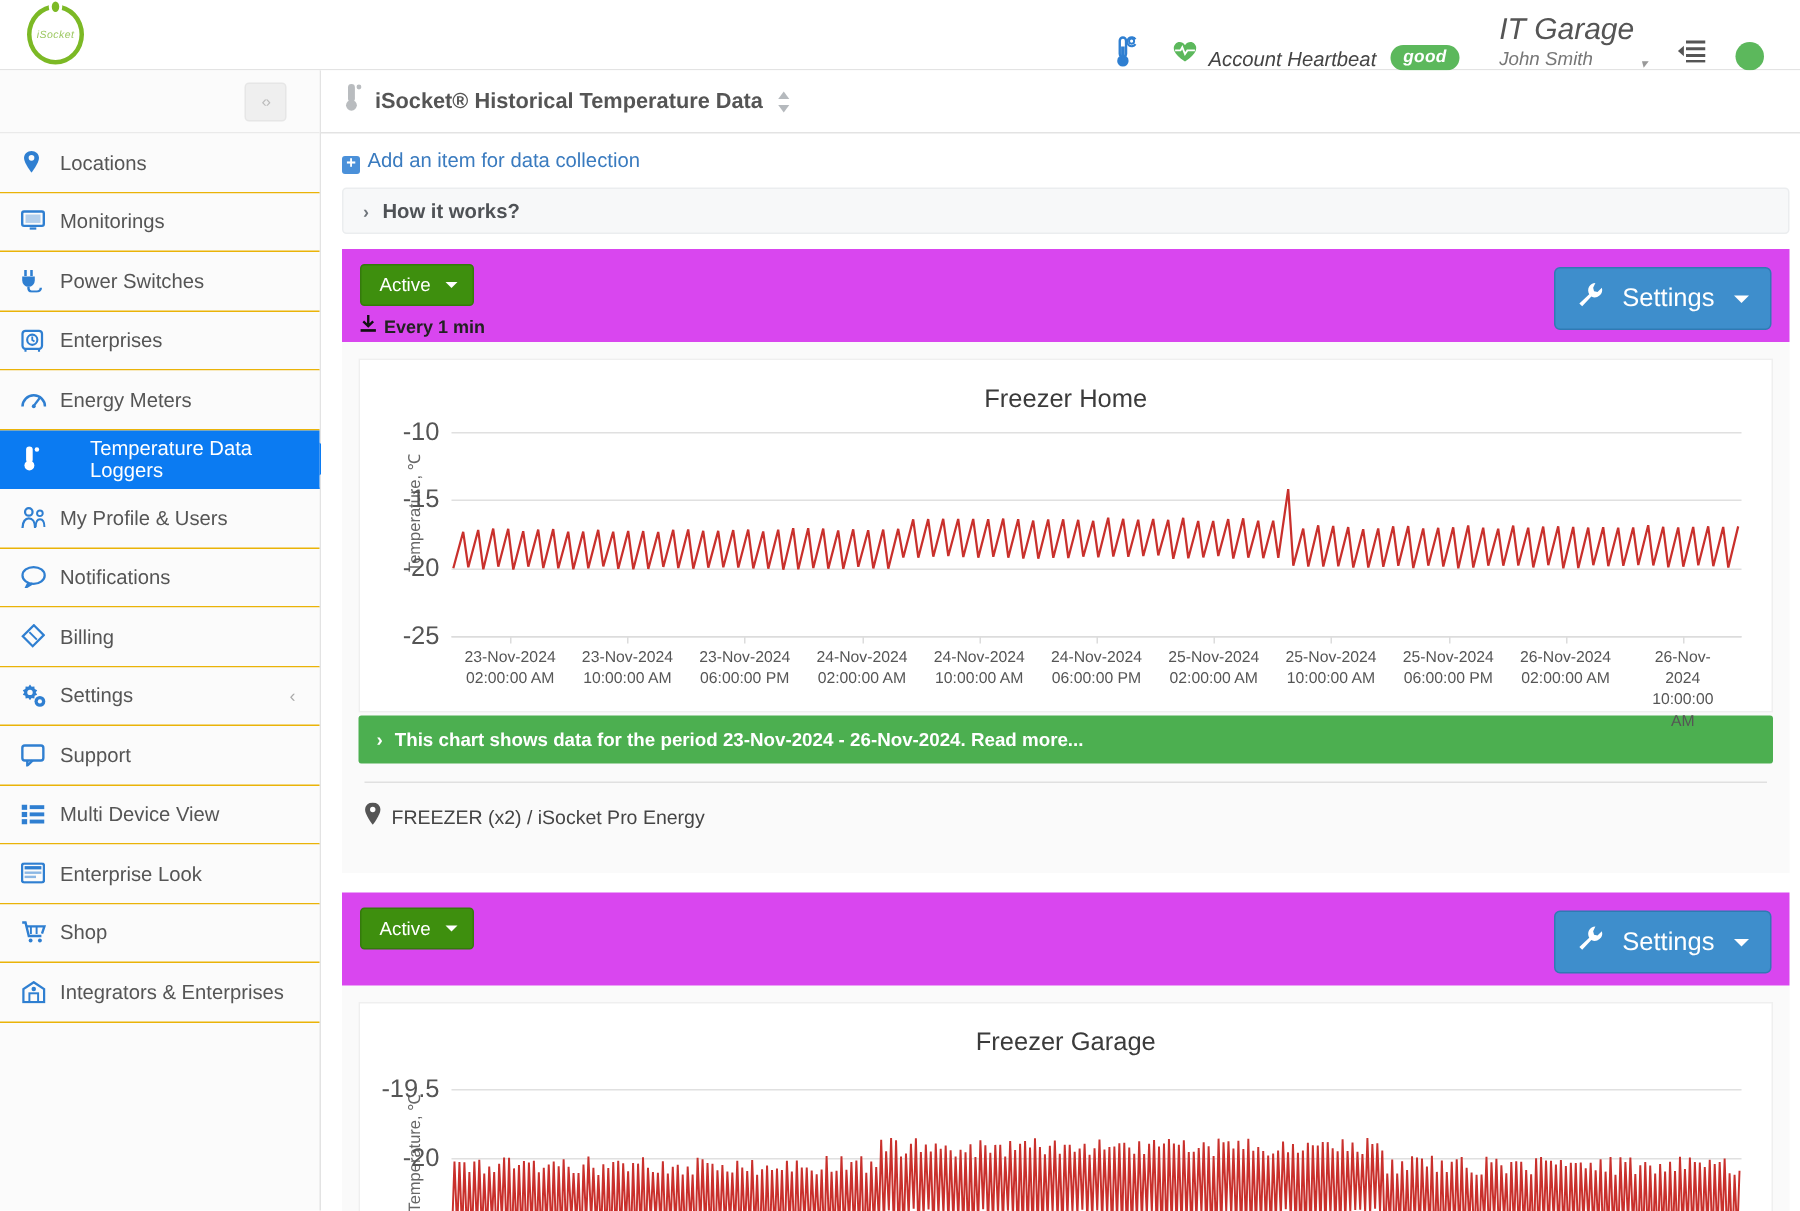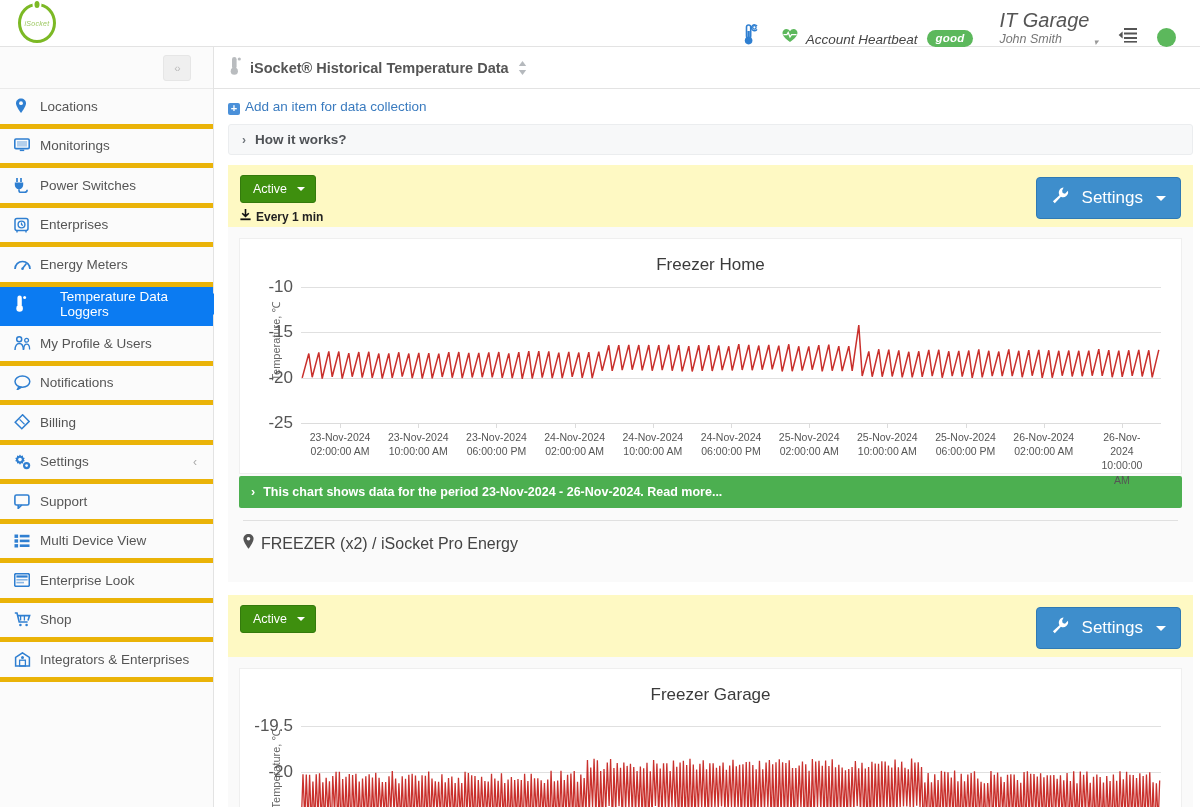--- a/index.html
+++ b/index.html
@@ -51,21 +51,21 @@
   }
   .collapse-row { height: 42px; display: flex; align-items: center; justify-content: flex-end; padding-right: 22px;
                   border-bottom: 1px solid #eaeaea; background: #fbfbfb; }
   .collapse-btn {
     width: 28px; height: 26px; background: #efefef; border: 1px solid #e6e6e6; border-radius: 3px;
     display: flex; align-items: center; justify-content: center; font-size: 11px; color: #bbb;
     letter-spacing: -1px;
   }
   .nav-item {
     height: 39.5px; display: flex; align-items: center; padding-left: 14px;
-    border-bottom: 5px solid #eab308; font-size: 13.5px; color: #555; position: relative;
+    border-bottom: 1px solid #eab308; font-size: 13.5px; color: #555; position: relative;
     background: #fbfbfb;
   }
   .nav-item .ic { width: 26px; display: flex; align-items: center; color: #2f7fd1; flex: 0 0 26px; }
   .nav-item.active { background: #0b7bf2; color: #fff; border-bottom-color: #0b7bf2; gap: 20px; }
   .nav-item.active .ic { color: #fff; }
   .nav-item.active:after {
     content: ""; position: absolute; right: -11px; top: 50%; transform: translateY(-50%);
     border-top: 11px solid transparent; border-bottom: 11px solid transparent;
     border-left: 11px solid #0b7bf2;
   }
@@ -90,21 +90,21 @@
   .howbar {
     margin: 0 7px 10px 14px; background: #f7f8f9; border: 1px solid #ebedef; border-radius: 3px;
     height: 31px; display: flex; align-items: center; padding-left: 13px;
     font-size: 13.5px; font-weight: bold; color: #4f5256;
   }
   .howbar .chev { color: #70767c; margin-right: 9px; font-size: 12px; }
 
   
   .card { margin: 0 7px 0 14px; background: #fff; }
   .card-head {
-    background: #fef9c3; padding: 10px 12px 8px 12px; position: relative; height: 62px;
+    background: #d946ef; padding: 10px 12px 8px 12px; position: relative; height: 62px;
   }
   .btn-active {
     display: inline-flex; align-items: center; gap: 10px;
     background: #3e8f0e; border: 1px solid #347a0c; border-radius: 3px;
     color: #fff; font-size: 12.5px; padding: 6px 10px 6px 12px;
   }
   .btn-active .car { border-top: 4px solid #fff; border-left: 4px solid transparent; border-right: 4px solid transparent; }
   .every { font-size: 12px; font-weight: bold; color: #222; margin-top: 6px; display: flex; align-items: center; gap: 5px; }
   .btn-settings {
     position: absolute; right: 12px; top: 12px;
@@ -132,21 +132,21 @@
     transform: translateX(-50%); line-height: 1.35;
   }
 
   .notebar {
     background: #4caf50; color: #fff; font-size: 12.5px; font-weight: bold;
     padding: 9px 12px; display: flex; align-items: center; gap: 8px;
     border-radius: 2px; margin-top: 2px;
   }
   .card-foot { padding: 12px 4px 0; }
   .card-foot .hr { border-top: 1px solid #e0e0e0; margin-bottom: 13px; }
-  .card-foot .loc { font-size: 16px; color: #444; display: flex; align-items: center; gap: 7px; padding-bottom: 18px;}
+  .card-foot .loc { font-size: 13px; color: #444; display: flex; align-items: center; gap: 7px; padding-bottom: 18px;}
   .card-sep { height: 13px; }
 </style>
 </head>
 <body>
 
 <div class="topbar">
   <div class="logo-wrap">
     <div class="logo-ring">
       <div class="dot"></div>
       <span class="logo-txt">iSocket</span>

